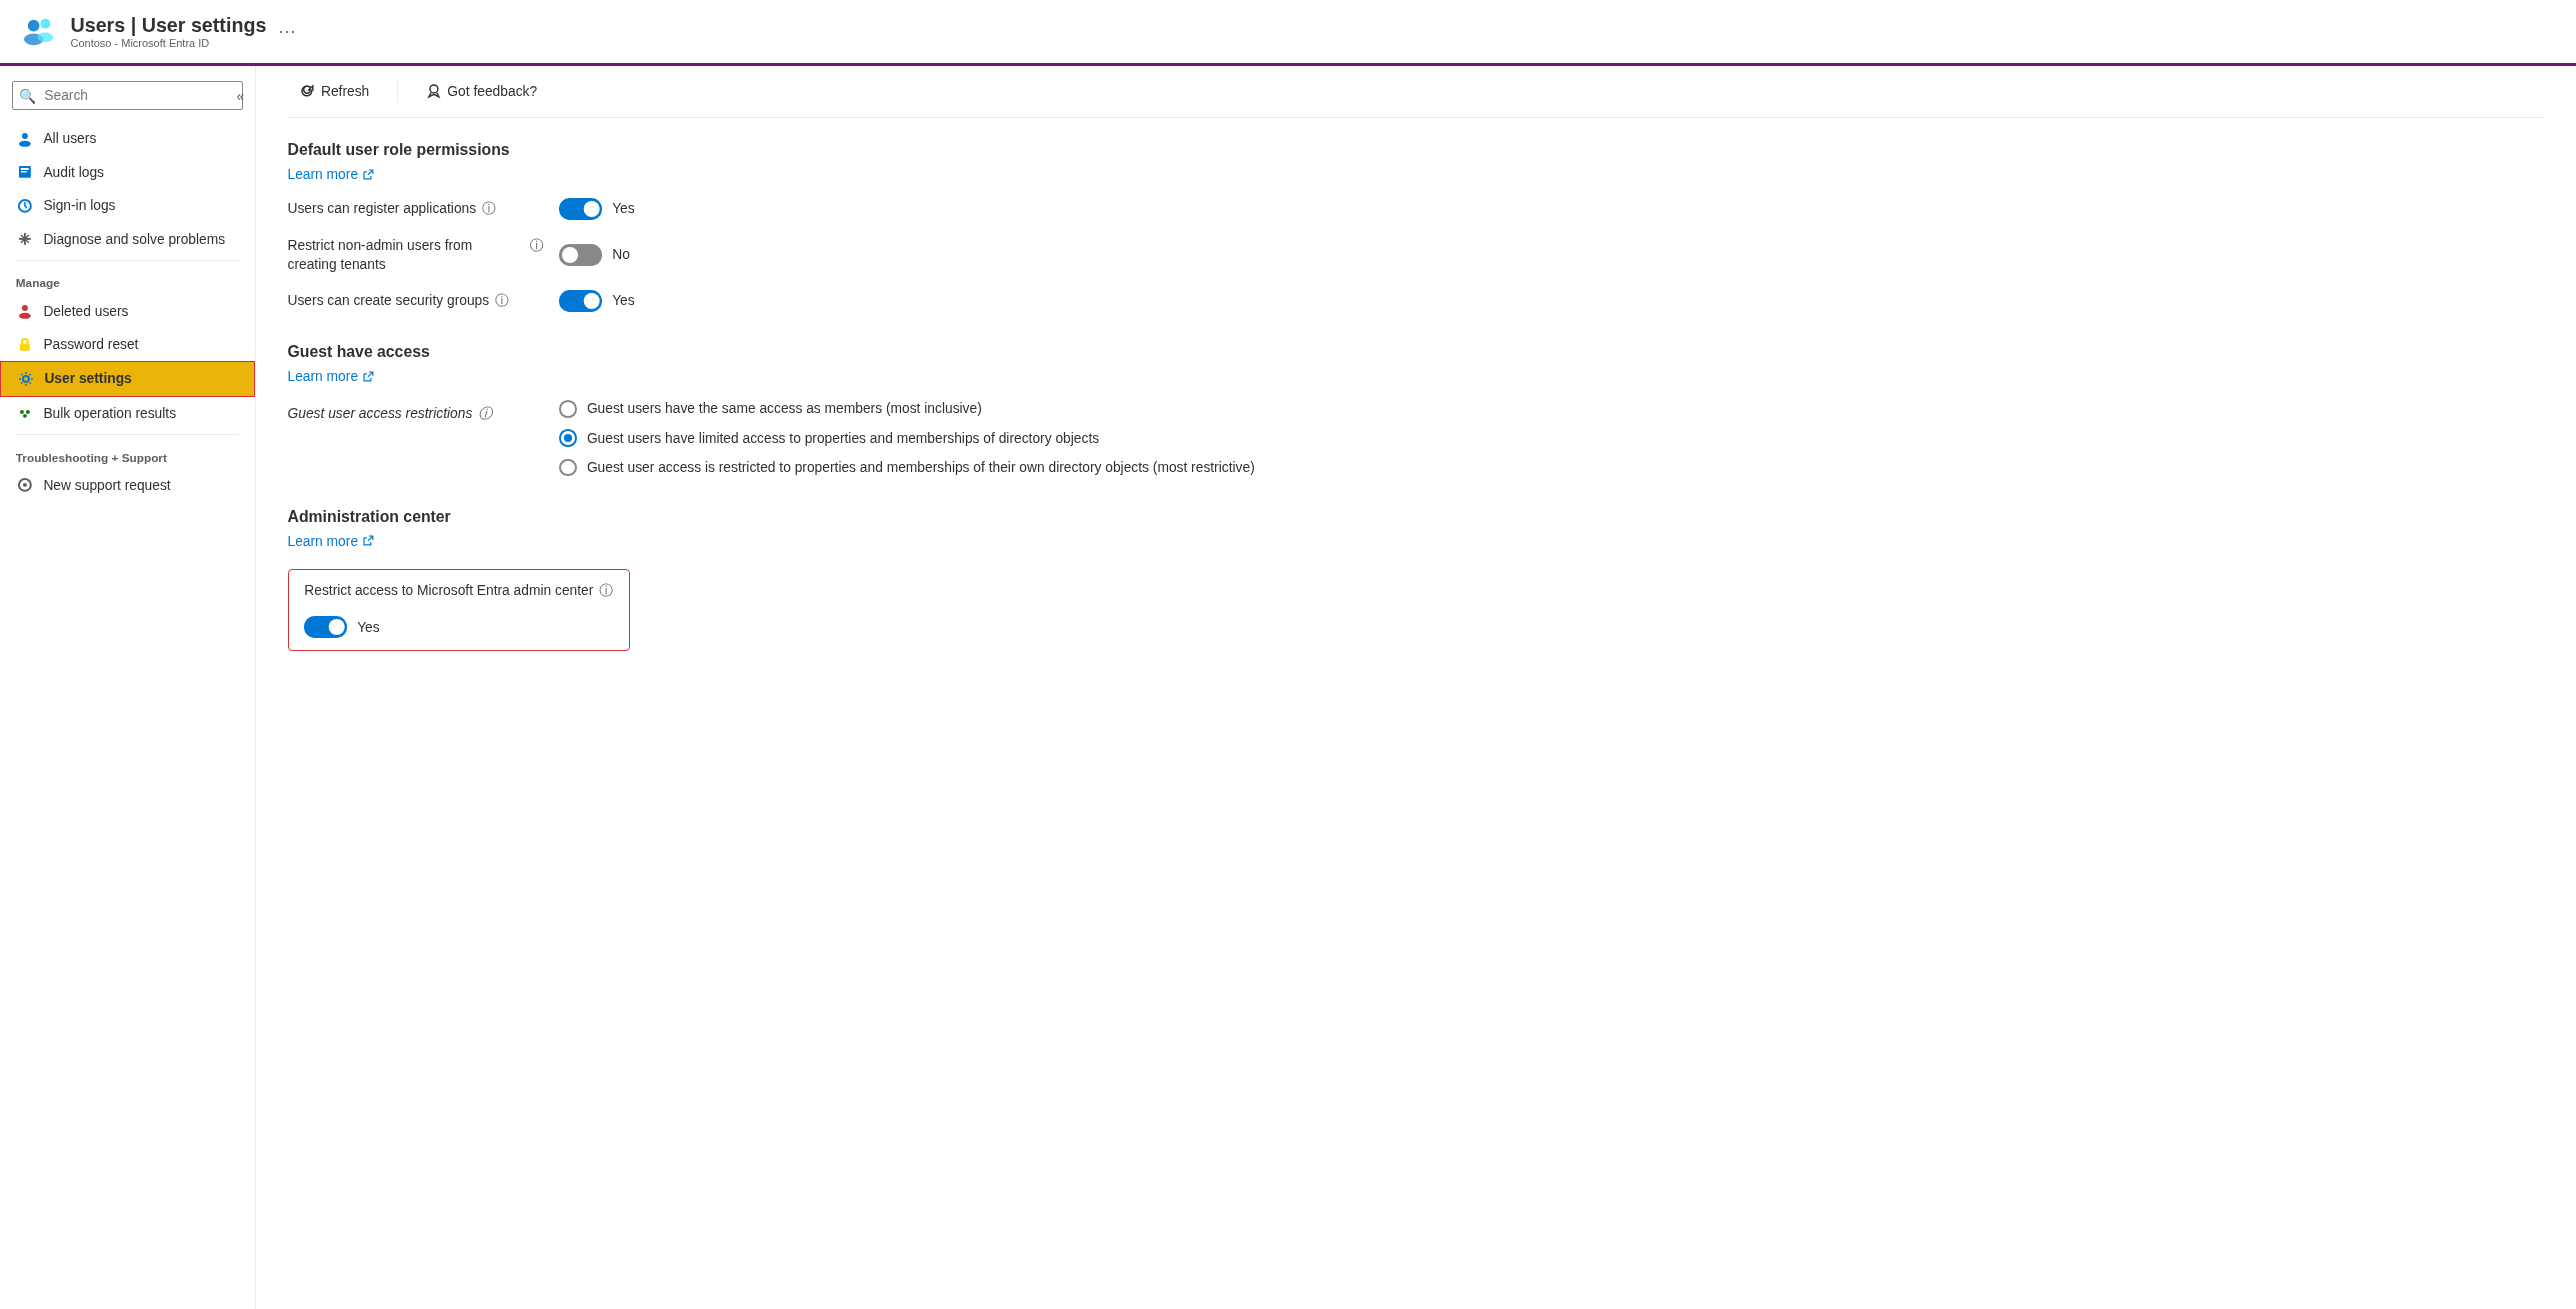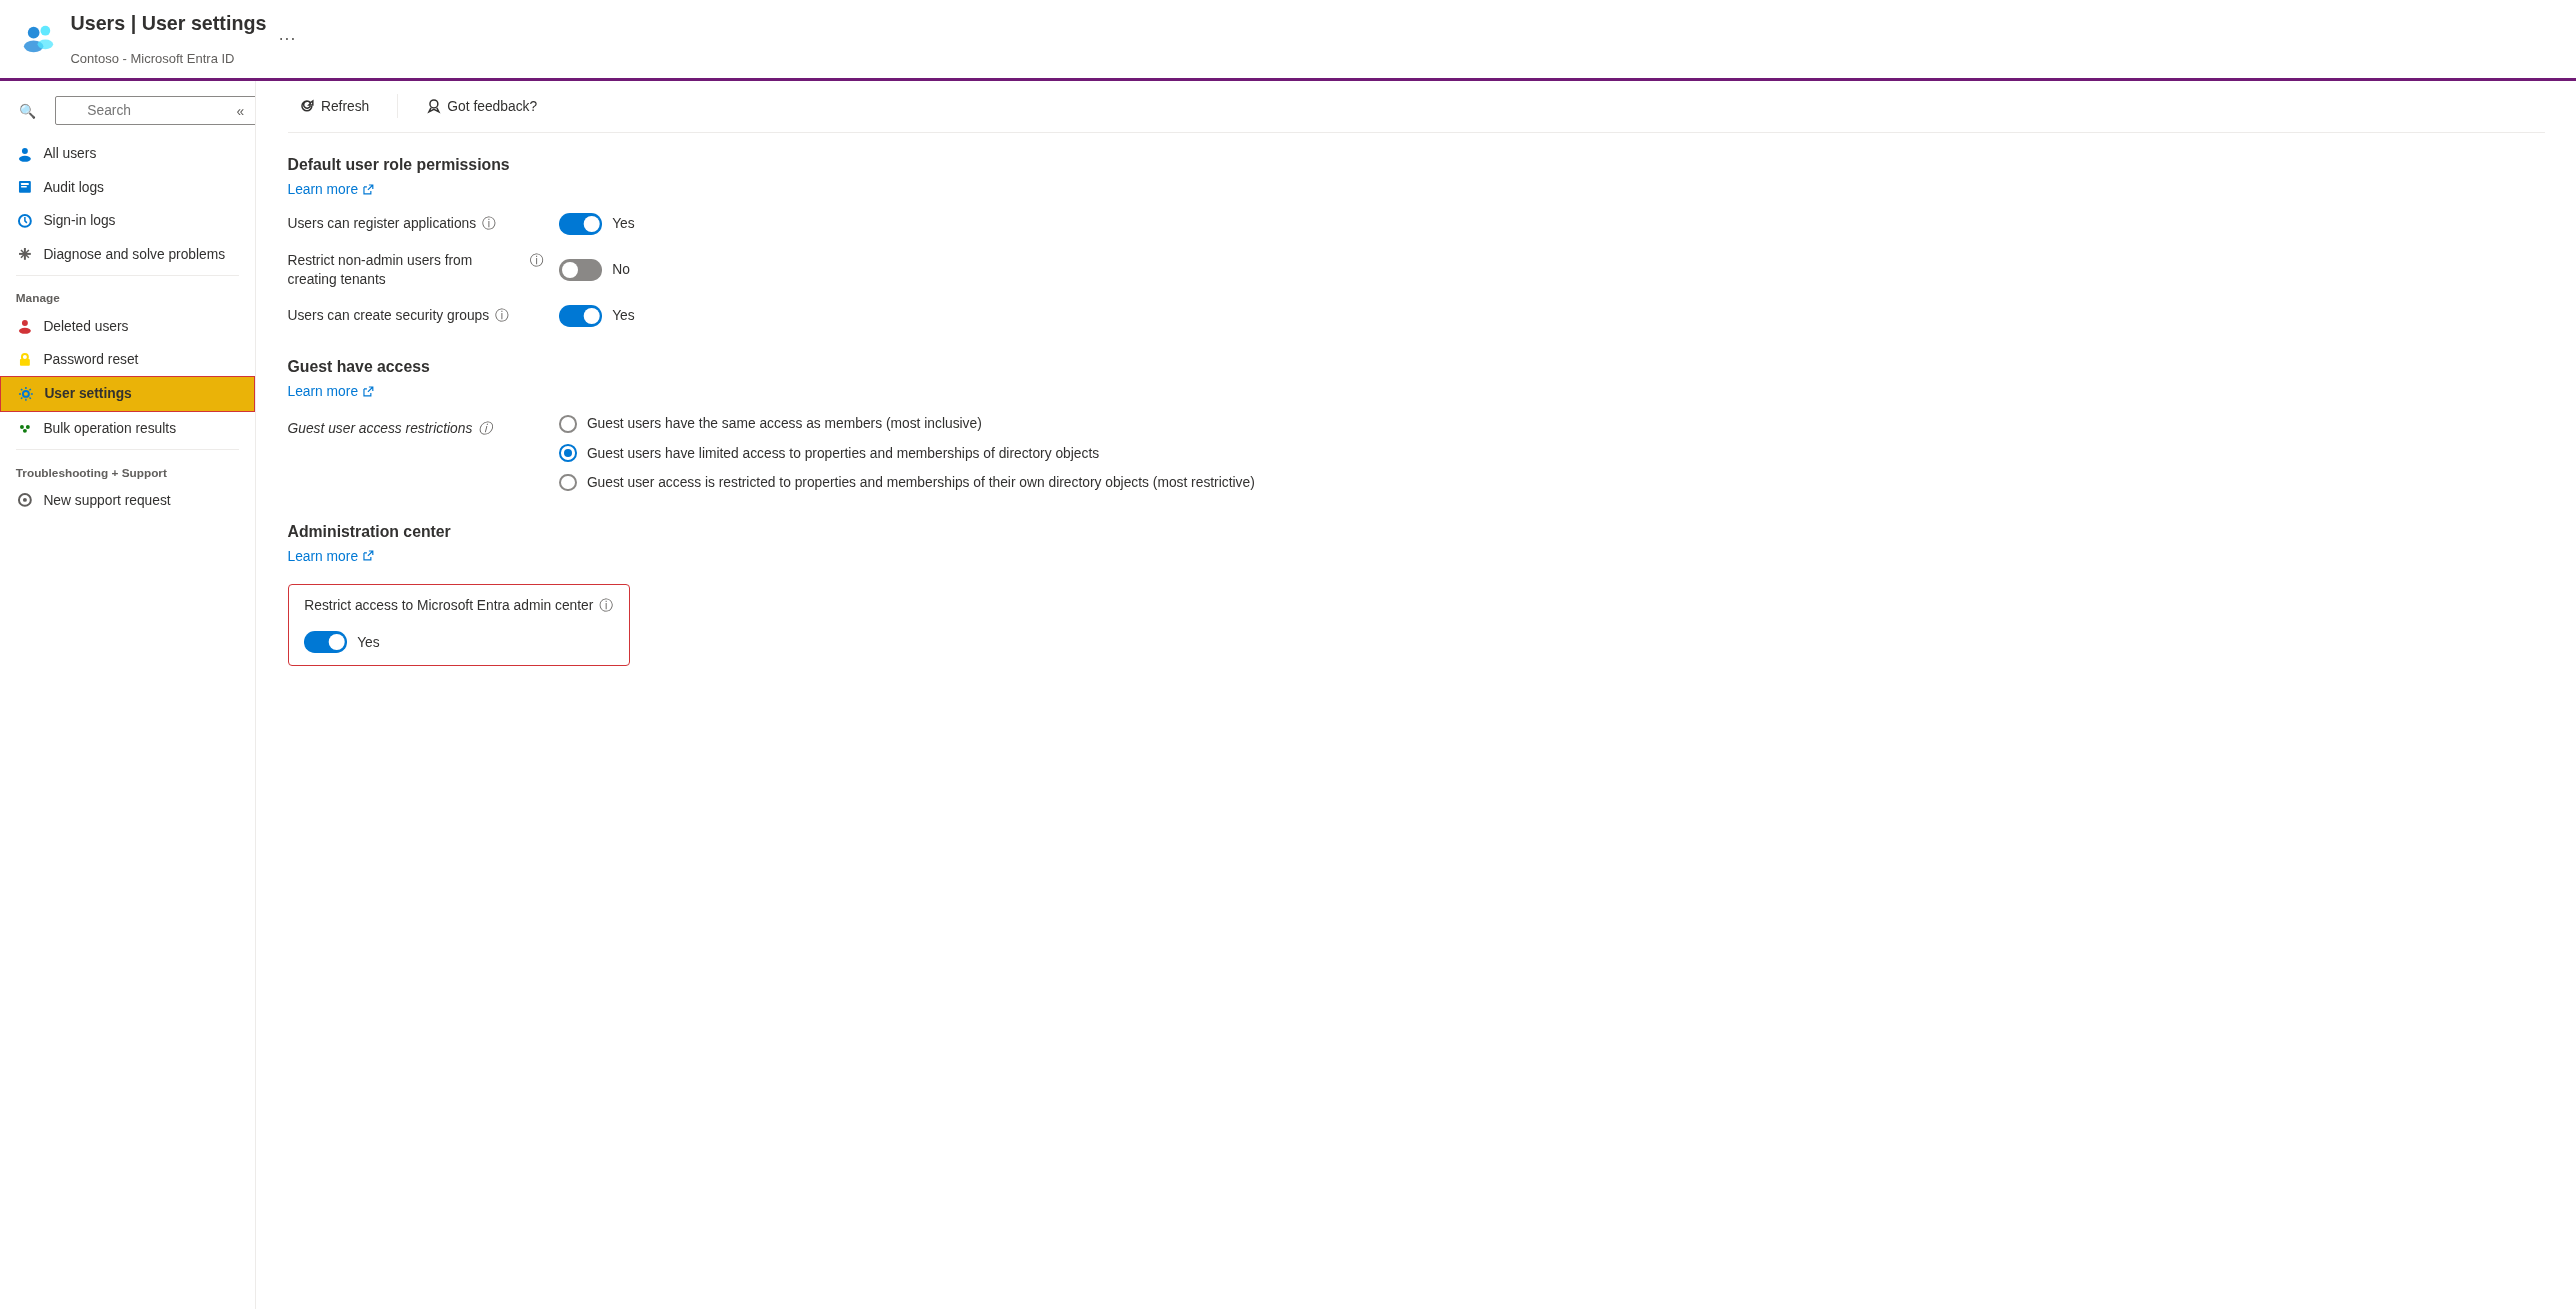--- a/index.html
+++ b/index.html
@@ -4,30 +4,30 @@
   <style>
     * { box-sizing: border-box; margin: 0; padding: 0; }
     body { font-family: 'Segoe UI', Arial, sans-serif; font-size: 13.8px; color: #323130; background: #fff; display: flex; flex-direction: column; height: 100vh; overflow: hidden; }
 
     
     .header { display: flex; align-items: center; padding: 11.8px 19.7px; border-bottom: 3px solid #701a75; }
     .header-icon { width: 39px; height: 39px; margin-right: 11.8px; }
     .header-icon svg { width: 39px; height: 39px; }
     .header-title-group { display: flex; flex-direction: column; }
     .header-title { font-size: 19.7px; font-weight: 600; color: #323130; display: flex; align-items: center; gap: 7.9px; }
-    .header-subtitle { font-size: 13px; color: #605e5c; margin-top: 16px; }
+    .header-subtitle { font-size: 11px; color: #605e5c; margin-top: 0; }
     .header-more { font-size: 17.7px; color: #605e5c; margin-left: 11.8px; cursor: pointer; }
 
     
     .layout { display: flex; flex: 1; overflow: hidden; }
 
     
     .sidebar { width: 256px; min-width: 256px; border-right: 1px solid #edebe9; overflow-y: auto; padding: 7.9px 0; }
     .sidebar-search { margin: 7.9px 11.8px 11.8px; position: relative; }
-    .sidebar-search input { width: 100%; border: 1px solid #8a8886; border-radius: 2px; padding: 5.9px 9.9px 5.9px 31.5px; font-size: 13.8px; color: #ef4444; outline: none; margin-left: 43px; }
+    .sidebar-search input { width: 100%; border: 1px solid #8a8886; border-radius: 2px; padding: 5.9px 9.9px 5.9px 31.5px; font-size: 13.8px; color: #ef4444; outline: none; }
     .sidebar-search-icon { position: absolute; left: 7.9px; top: 50%; transform: translateY(-50%); color: #605e5c; }
     .sidebar-collapse { position: absolute; right: -1px; top: 50%; transform: translateY(-50%); cursor: pointer; color: #605e5c; }
 
     .sidebar-item { display: flex; align-items: center; padding: 7.9px 15.8px; cursor: pointer; gap: 9.9px; font-size: 13.8px; color: #323130; }
     .sidebar-item.active { background: #eab308; font-weight: 600; border: 1px solid #d13438; }
     .sidebar-item .item-icon { width: 17.7px; height: 17.7px; display: flex; align-items: center; justify-content: center; flex-shrink: 0; }
 
     .sidebar-section-label { font-size: 11.8px; font-weight: 600; color: #605e5c; padding: 11.8px 15.8px 3.9px; text-transform: none; }
     .sidebar-divider { border: none; border-top: 1px solid #edebe9; margin: 3.9px 15.8px; }
 

